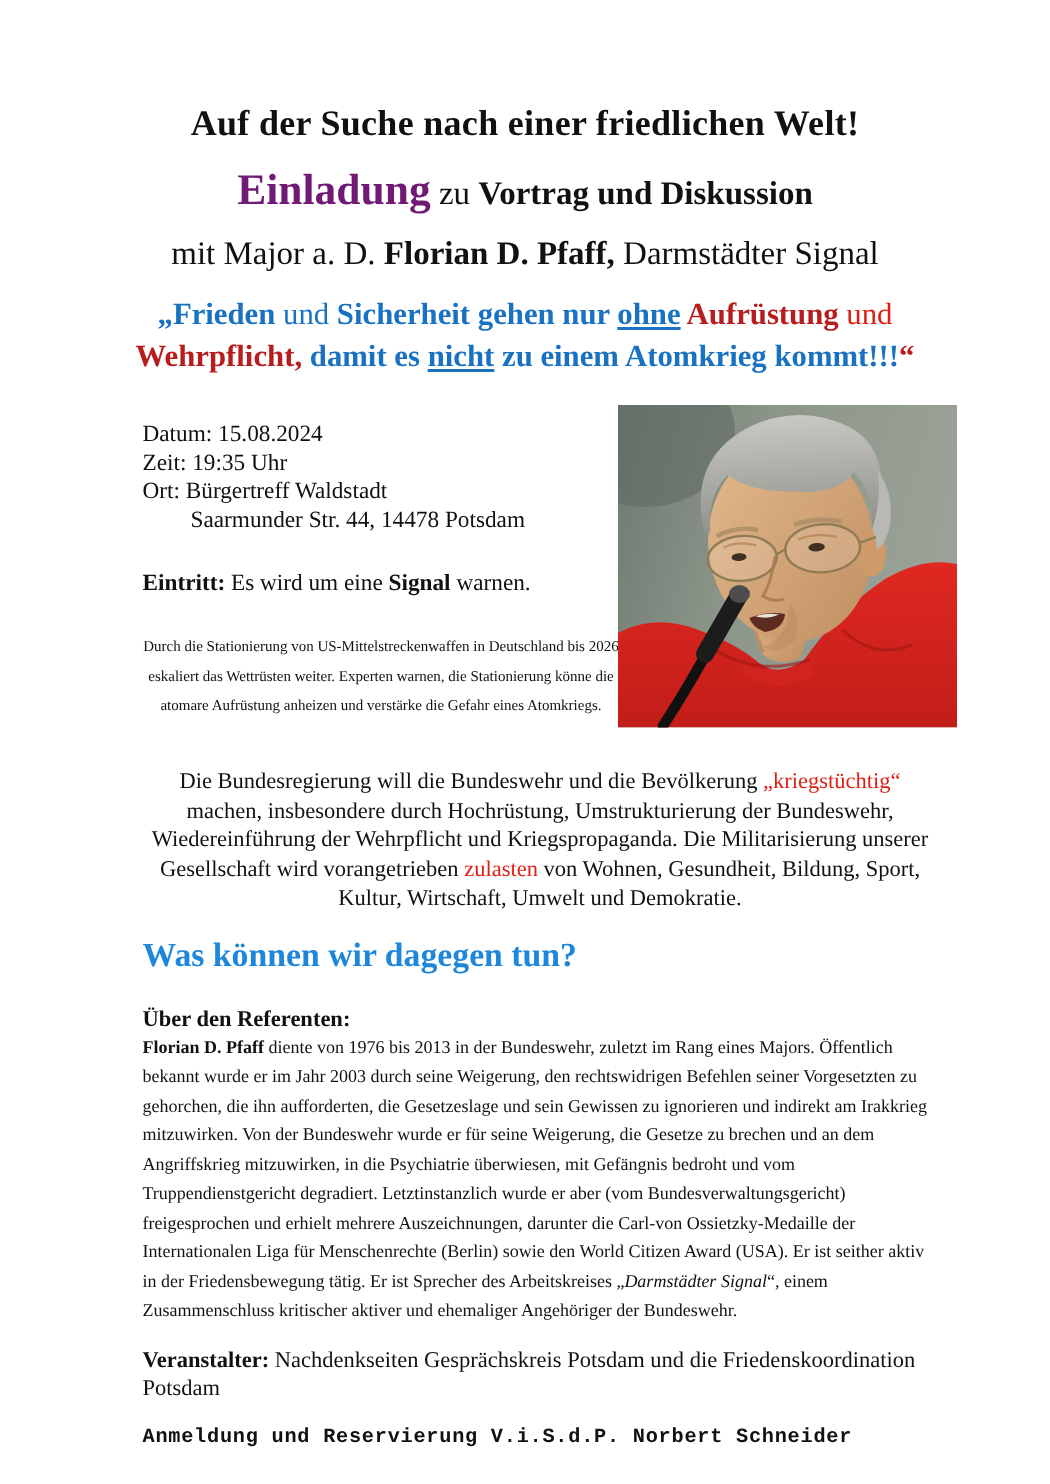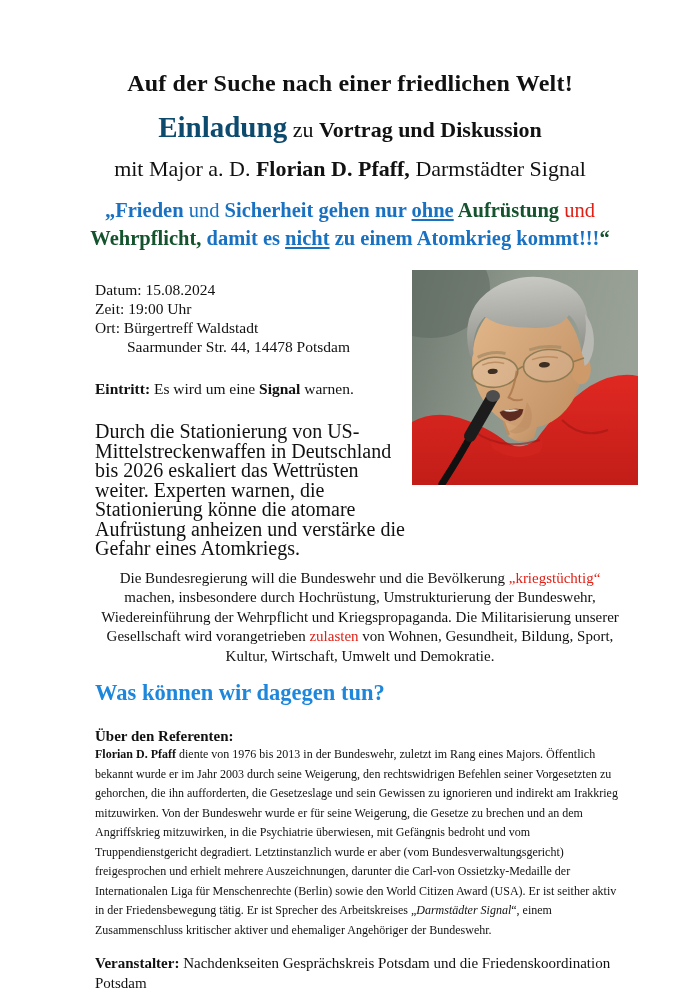--- a/index.html
+++ b/index.html
@@ -6,37 +6,37 @@
   .page{
     width:640px;height:989px;margin:0 auto;background:#ffffff;
     font-family:"Liberation Serif","DejaVu Serif",serif;
     color:#111;position:relative;overflow:hidden;box-sizing:border-box;
     padding:70px 45px 0 65px;
   }
   
   .h-center{text-align:center;}
   .title-line{font-size:24px;font-weight:bold;letter-spacing:.2px;margin:0 0 14px -20px;}
   .invite-line{font-size:22px;font-weight:bold;margin:0 0 12px -20px;}
-  .invite-word{color:#0c4a6e;font-size:29px;font-weight:bold;}
+  .invite-word{color:#701a75;font-size:29px;font-weight:bold;}
   .invite-zu{font-weight:normal;}
   .speaker-line{font-size:22px;font-weight:normal;margin:0 0 14px -20px;}
   .speaker-name{font-weight:bold;}
   .quote-line{font-size:20.5px;font-weight:bold;line-height:28px;color:#1971c2;margin:0 0 0 -20px;}
-  .q-red{color:#14532d;}
+  .q-red{color:#b91c1c;}
   .q-red-normal{color:#e01e14;font-weight:normal;}
   .q-blue-normal{color:#1971c2;font-weight:normal;}
   .q-underline{text-decoration:underline;}
   
   .media-row{position:relative;margin-top:28px;min-height:222px;}
   .left-col{width:318px;}
   .details{font-size:15.5px;font-weight:normal;line-height:19px;}
   .details .indent{padding-left:32px;display:block;}
   .eintritt{font-size:15.5px;margin-top:24px;}
   .eintritt b{font-weight:bold;}
-  .para1{font-size:20px;line-height:19.5px;margin-top:24px;}
+  .para1{font-size:10px;line-height:19.5px;margin-top:24px;text-align:center;}
   .photo-wrap{position:absolute;left:317px;top:-10px;width:226px;height:215px;}
   
   .para2{font-size:15px;line-height:19.5px;margin-top:10px;text-align:center;}
   .red-inline{color:#e01e14;}
   .section-q{color:#1e87dc;font-size:22.5px;font-weight:bold;margin:14px 0 2px 0;}
   .section-sub{font-size:15px;font-weight:bold;margin:0 0 0 4px;}
   .ref-heading{font-size:15px;font-weight:bold;margin-top:22px;}
   .bio{font-size:12px;line-height:19.5px;margin-top:0;}
   .bio .bold{font-weight:bold;}
   .bio .ital{font-style:italic;}
@@ -62,21 +62,21 @@
 
   <div class="h-center quote-line">
     <span>„</span><span>Frieden</span><span class="q-blue-normal"> und </span><span>Sicherheit gehen nur </span><span class="q-underline">ohne</span><span> </span><span class="q-red">Aufrüstung</span><span class="q-red-normal"> und</span><br>
     <span class="q-red">Wehrpflicht,</span><span> damit es </span><span class="q-underline">nicht</span><span> zu einem Atomkrieg kommt!!!</span><span class="q-red">“</span>
   </div>
 
   <div class="media-row">
     <div class="left-col">
       <div class="details">
         <div><span>Datum:</span><span> 15.08.2024</span></div>
-        <div><span>Zeit:</span><span> 19:00 Uhr</span></div>
+        <div><span>Zeit:</span><span> 19:35 Uhr</span></div>
         <div><span>Ort:</span><span> Bürgertreff Waldstadt</span></div>
         <span class="indent">Saarmunder Str. 44, 14478 Potsdam</span>
       </div>
       <div class="eintritt">
         <b>Eintritt:</b><span> Es wird um eine </span><b>Signal</b><span> warnen.</span>
       </div>
       <div class="para1">Durch die Stationierung von US-Mittelstreckenwaffen in Deutschland bis 2026 eskaliert das Wettrüsten weiter. Experten warnen, die Stationierung könne die atomare Aufrüstung anheizen und verstärke die Gefahr eines Atomkriegs.</div>
     </div>
 
     <div class="photo-wrap">

